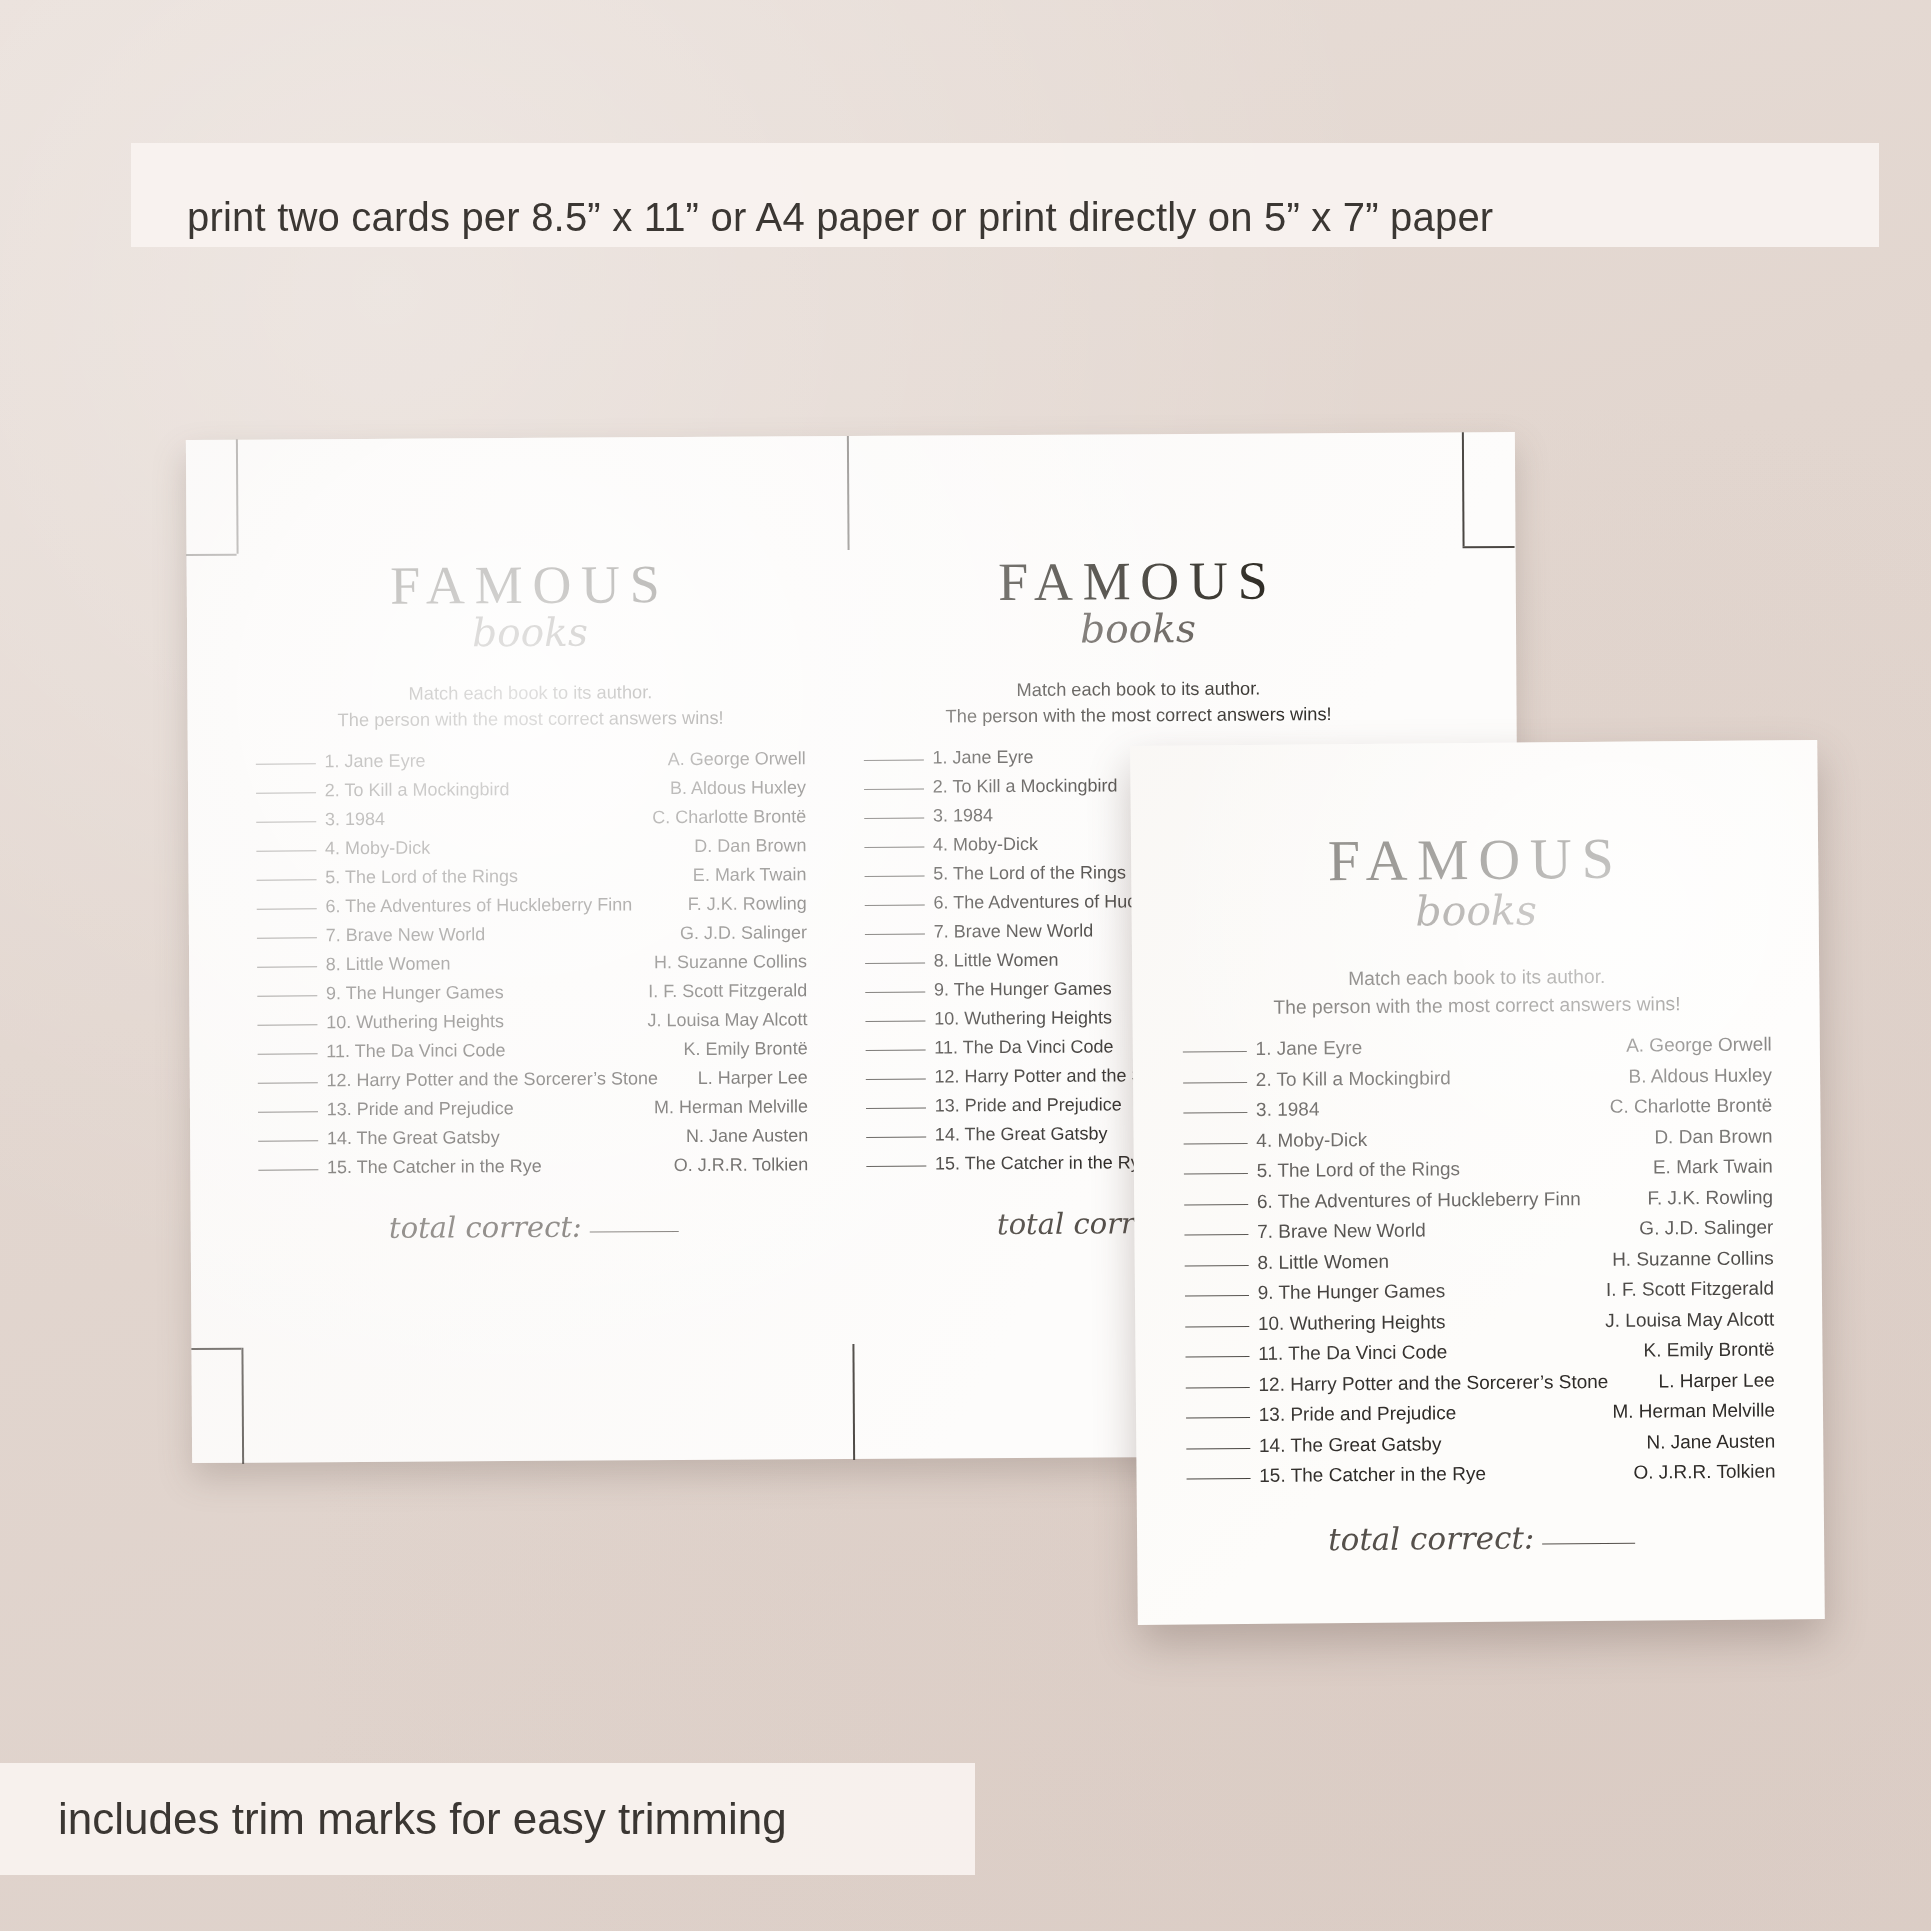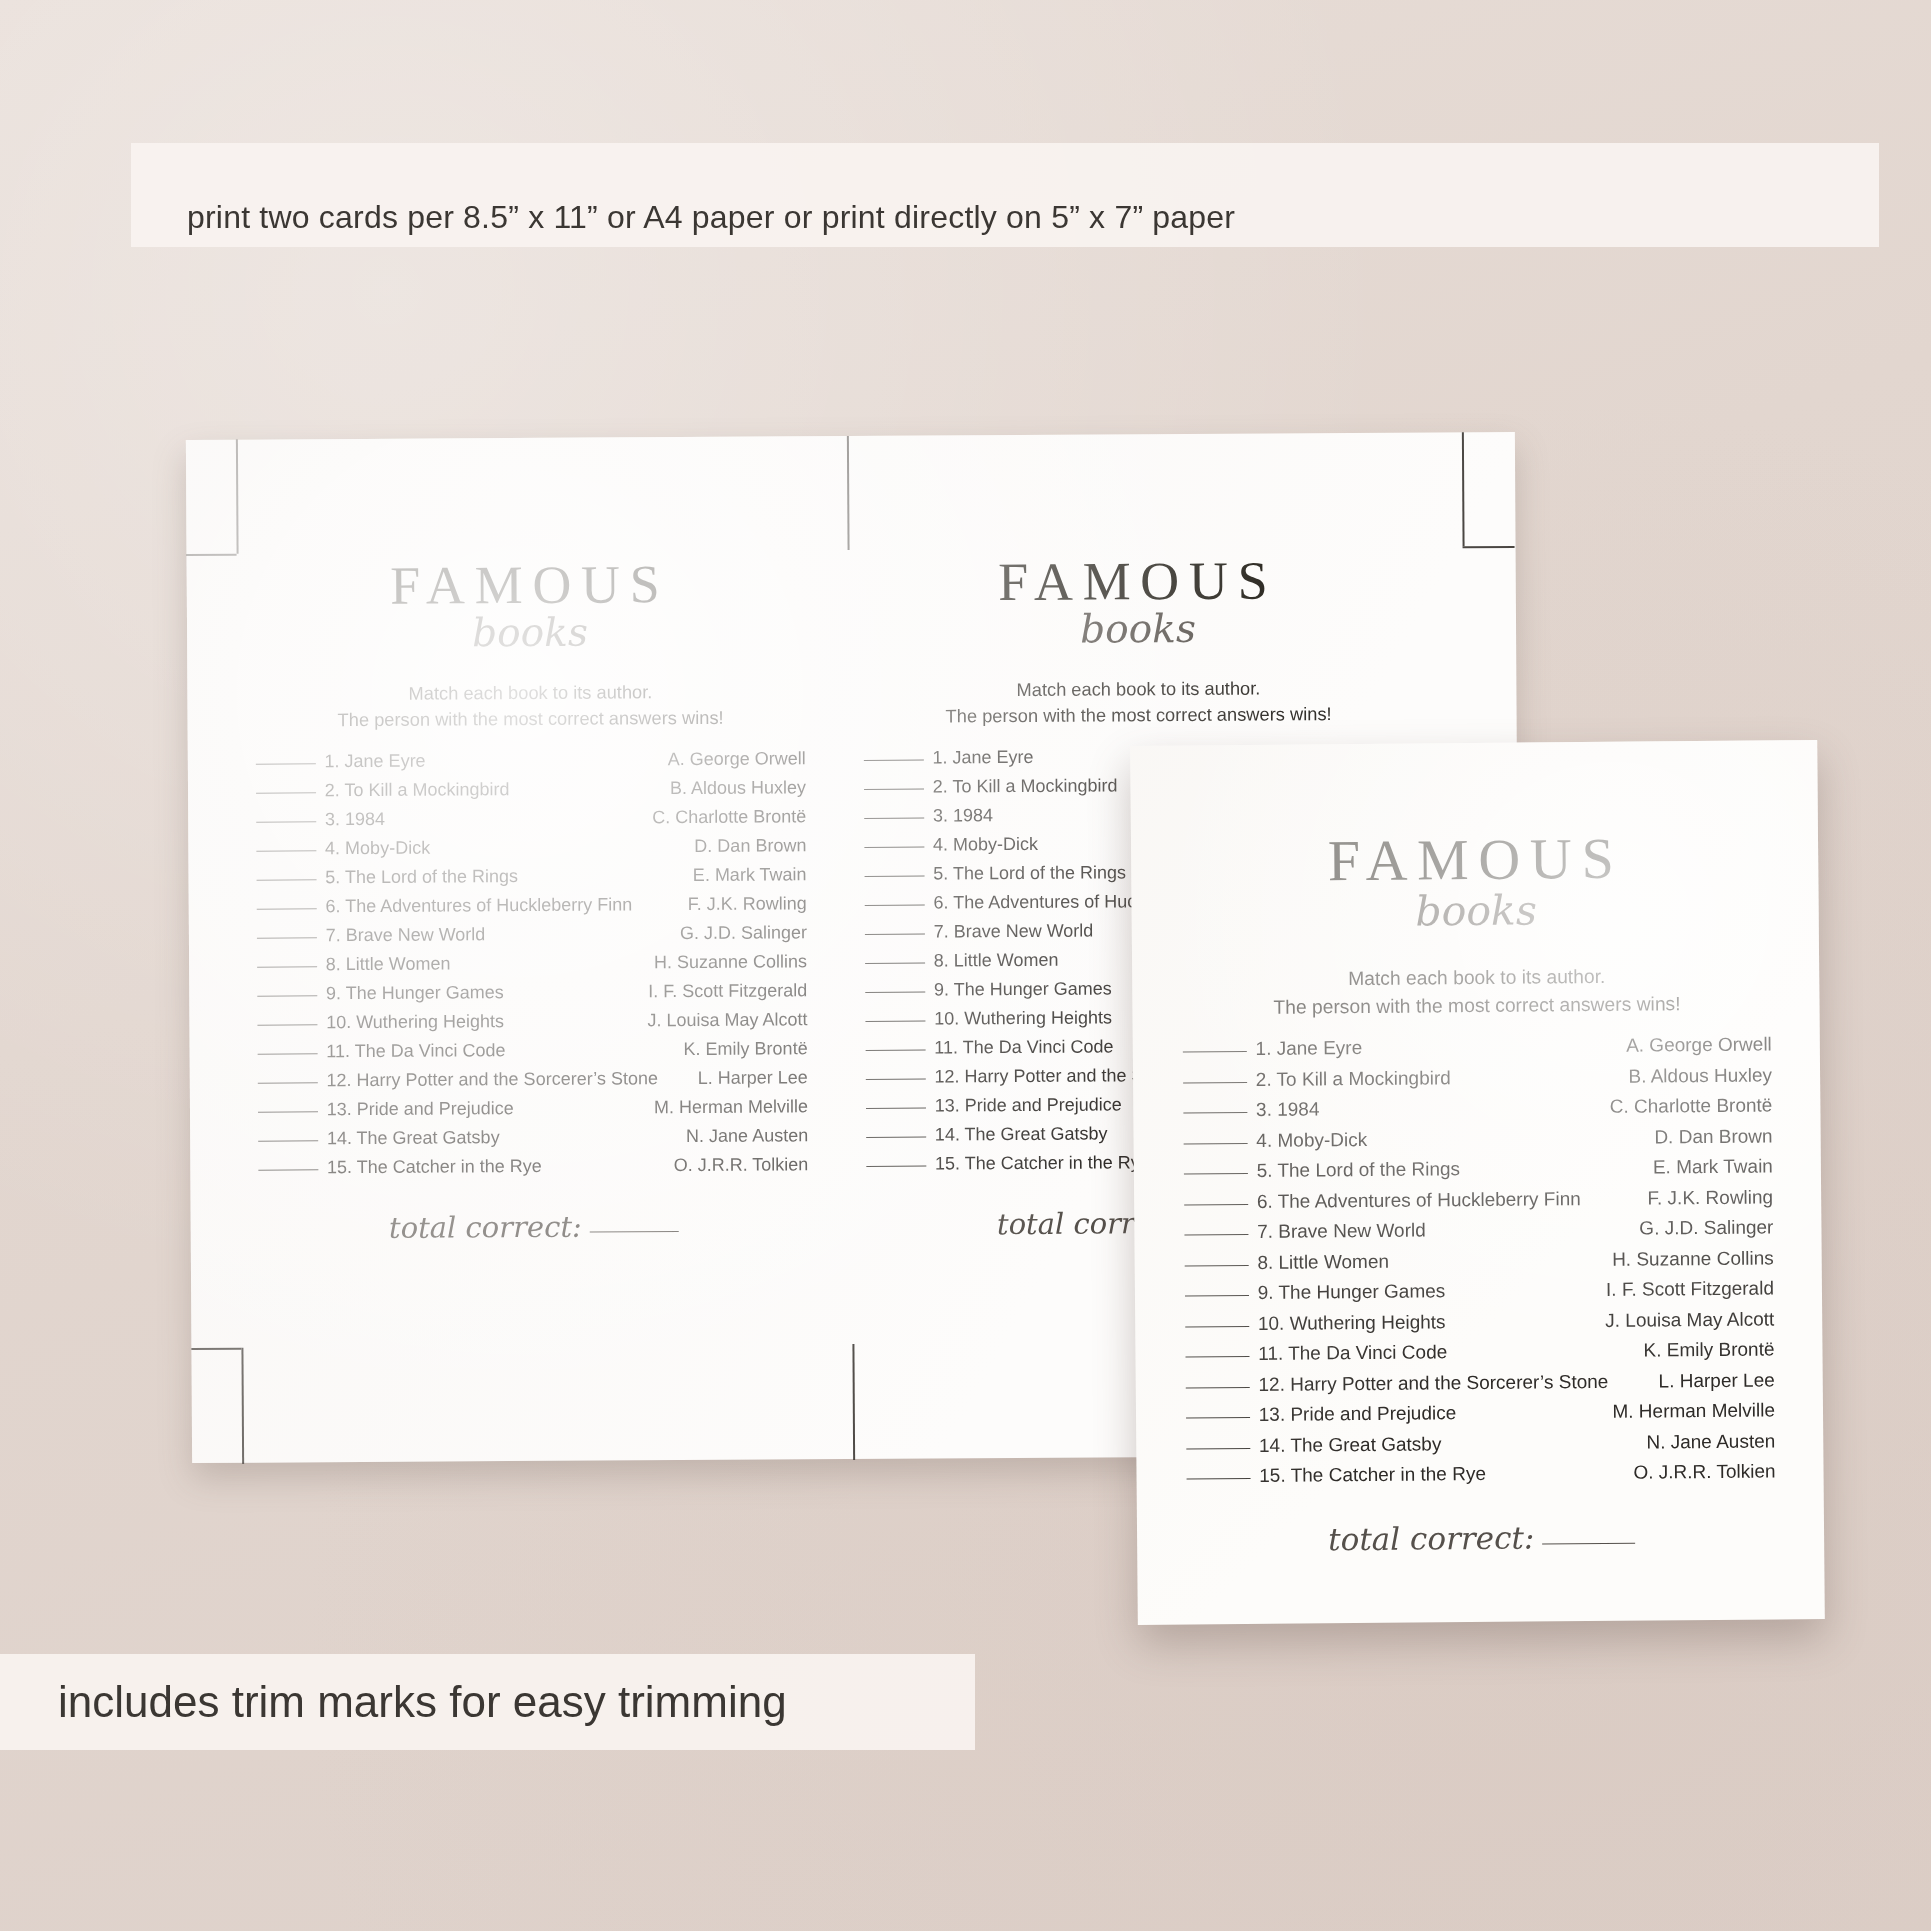--- a/index.html
+++ b/index.html
@@ -36,30 +36,30 @@
   }
   .caption-top {
     left: 131px;
     top: 143px;
     width: 1748px;
     height: 104px;
     padding-left: 56px;
     box-sizing: border-box;
   }
   .caption-top span {
-    font-size: 32px;
+    font-size: 40px;
     letter-spacing: 0.2px;
     font-weight: 400;
     margin-top: 44px;
   }
   .caption-bottom {
     left: 0px;
-    top: 1654px;
+    top: 1763px;
     width: 975px;
-    height: 96px;
+    height: 112px;
     padding-left: 58px;
     box-sizing: border-box;
   }
   .caption-bottom span {
     font-size: 44px;
     font-weight: 400;
   }
 
   
   .sheet {

